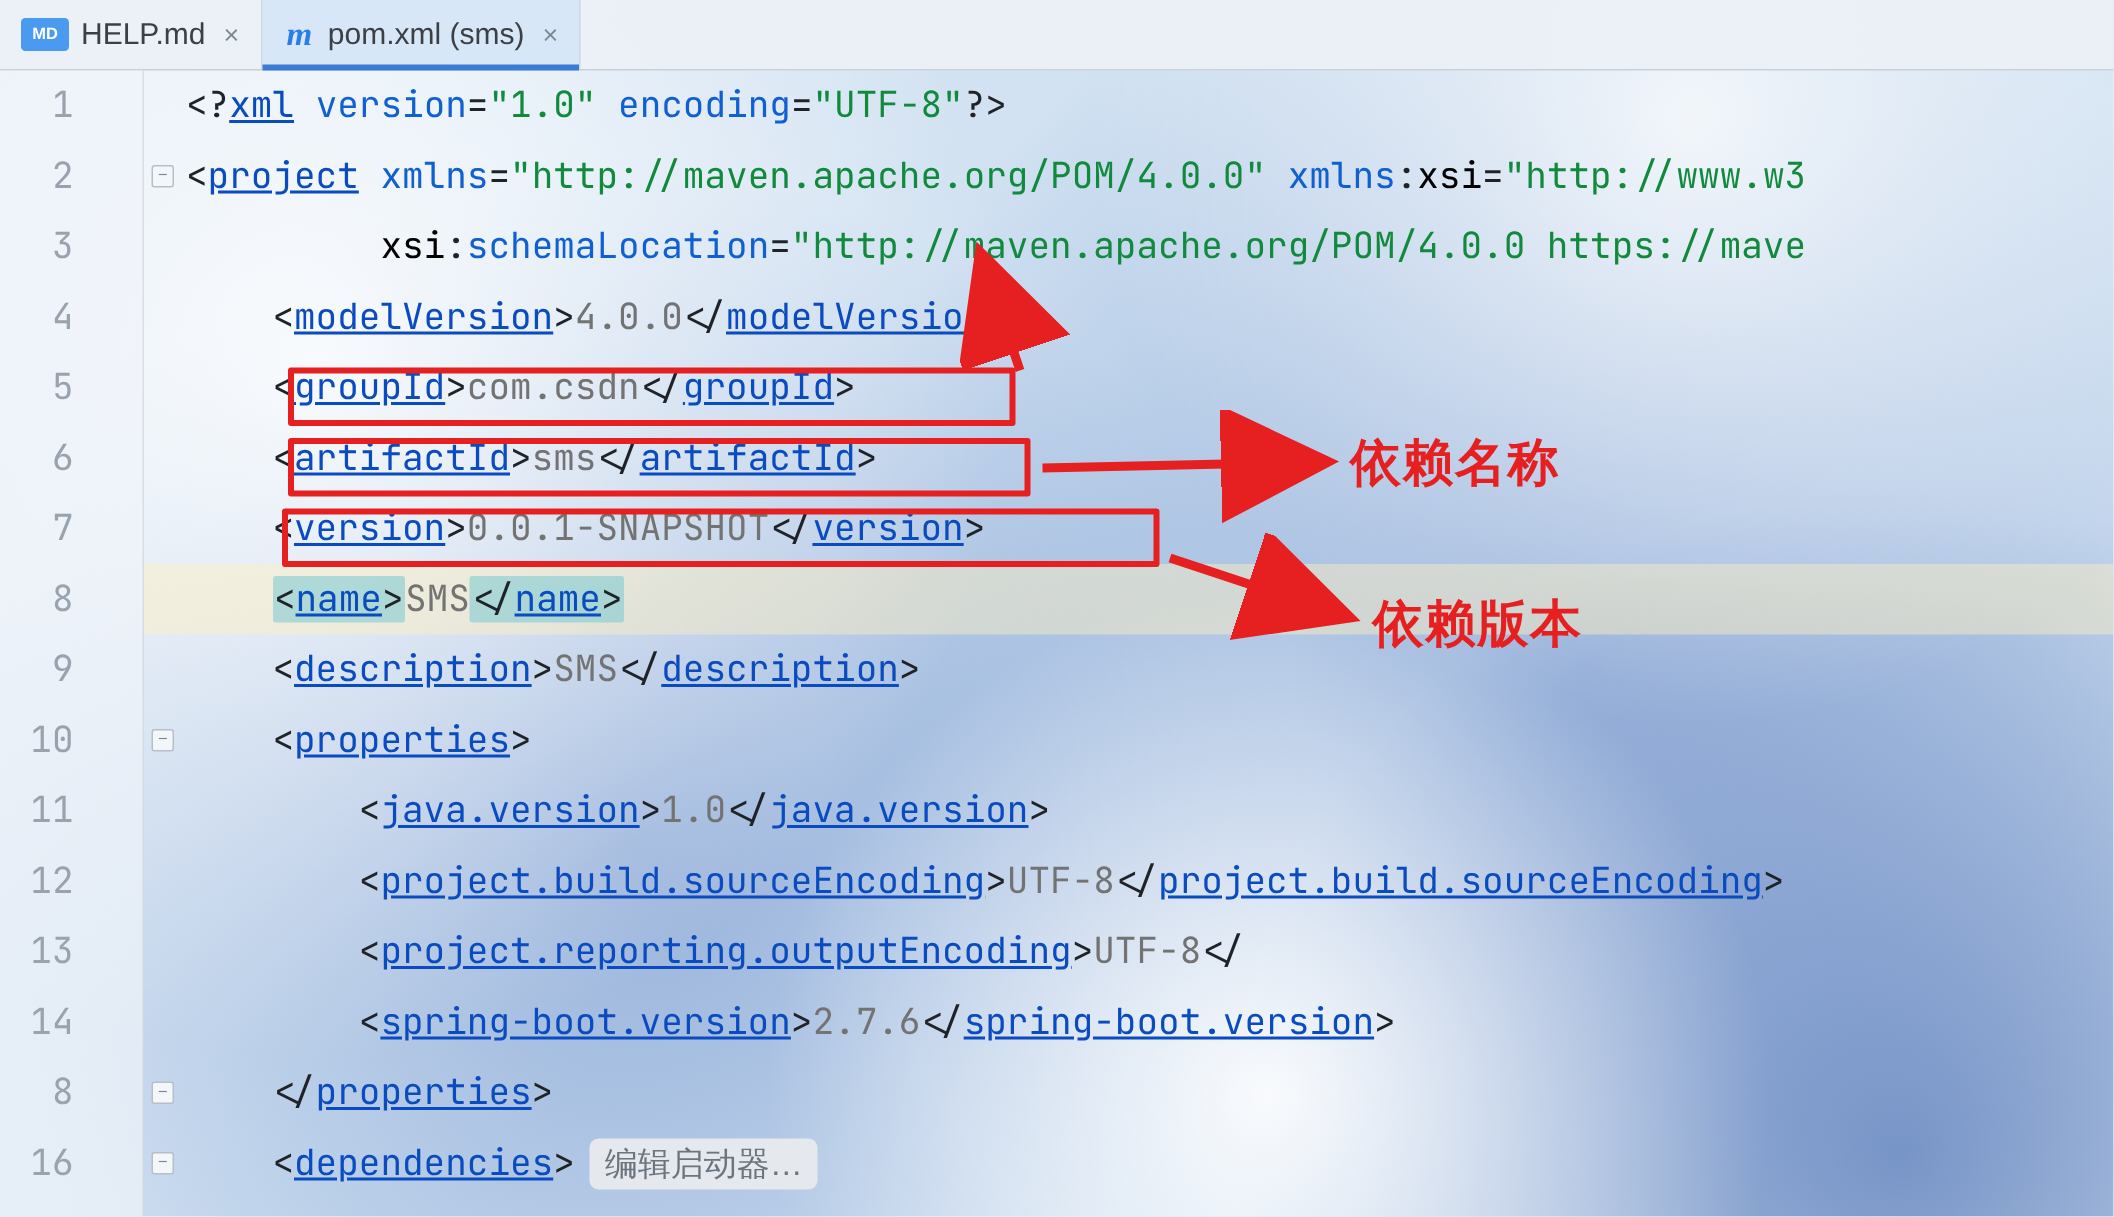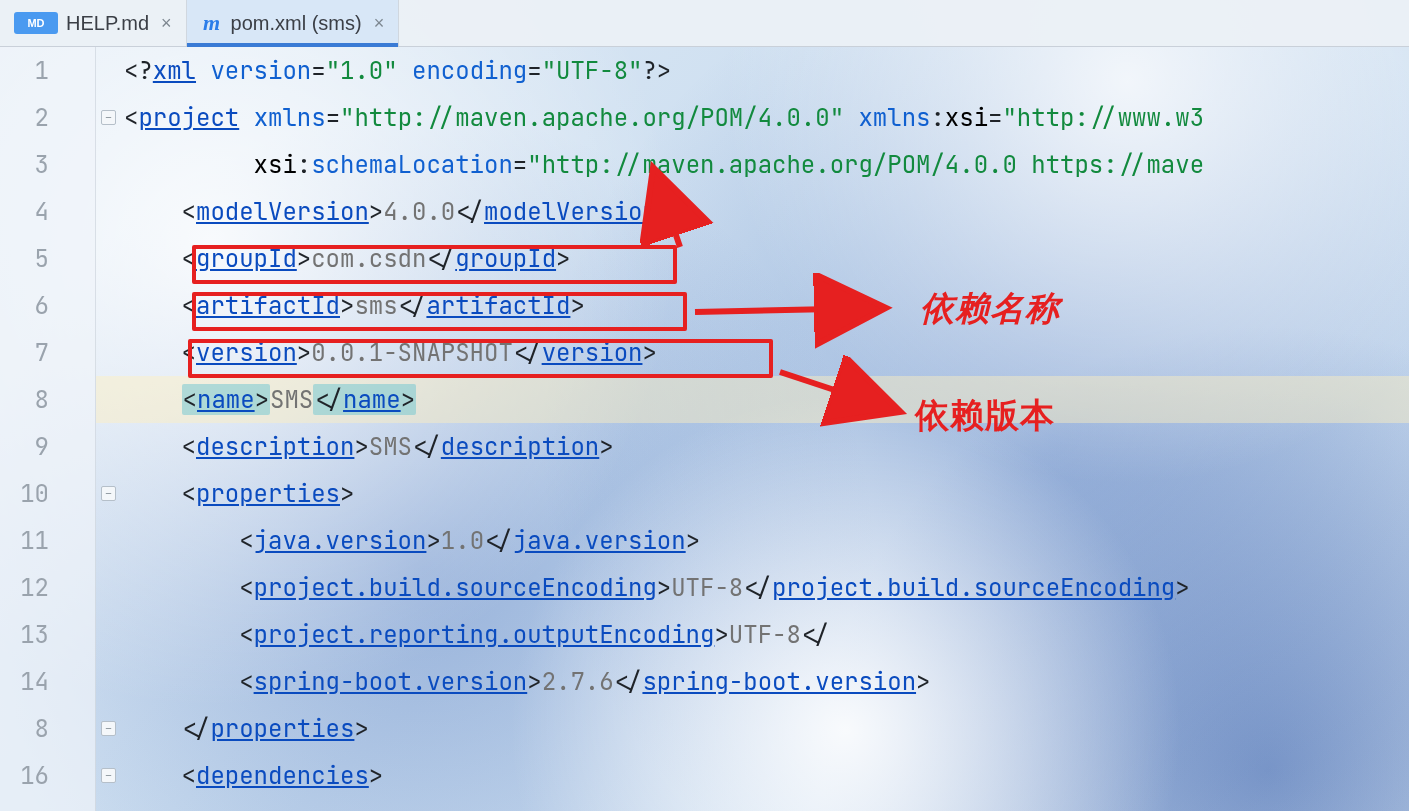--- a/index.html
+++ b/index.html
@@ -40,21 +40,21 @@
   .tab.active {
     background: rgba(200,222,248,0.55);
   }
   .tab.active::after{
     content:""; position:absolute; left:0; right:0; bottom:-1px; height:4px;
     background:#3a7bd5;
   }
   .tab .close { color:#7d8790; font-size:18px; margin-left:4px;}
   .tab .label { white-space:nowrap; }
   .icon-md {
-    width:44px;height:22px;border-radius:3px;
+    width:32px;height:22px;border-radius:3px;
     background:#4a9af0;color:#fff;font-size:11px;font-weight:700;
     display:flex;align-items:center;justify-content:center;line-height:1;
     font-family: sans-serif;
   }
   .icon-m {
     width:22px;height:22px;
     color:#2b7de9;font-style:italic;font-weight:700;font-size:22px;
     display:flex;align-items:center;justify-content:center;line-height:1;
     font-family: Georgia, serif;
   }
@@ -193,38 +193,38 @@
       <div class="code-line"><span class="c-punc">        &lt;</span><span class="c-tag">java.version</span><span class="c-punc">&gt;</span><span class="c-text">1.0</span><span class="c-punc">&lt;/</span><span class="c-tag">java.version</span><span class="c-punc">&gt;</span></div>
 
       <div class="code-line"><span class="c-punc">        &lt;</span><span class="c-tag">project.build.sourceEncoding</span><span class="c-punc">&gt;</span><span class="c-text">UTF-8</span><span class="c-punc">&lt;/</span><span class="c-tag">project.build.sourceEncoding</span><span class="c-punc">&gt;</span></div>
 
       <div class="code-line"><span class="c-punc">        &lt;</span><span class="c-tag">project.reporting.outputEncoding</span><span class="c-punc">&gt;</span><span class="c-text">UTF-8</span><span class="c-punc">&lt;/</span></div>
 
       <div class="code-line"><span class="c-punc">        &lt;</span><span class="c-tag">spring-boot.version</span><span class="c-punc">&gt;</span><span class="c-text">2.7.6</span><span class="c-punc">&lt;/</span><span class="c-tag">spring-boot.version</span><span class="c-punc">&gt;</span></div>
 
       <div class="code-line"><span class="c-punc">    &lt;/</span><span class="c-tag">properties</span><span class="c-punc">&gt;</span></div>
 
-      <div class="code-line"><span class="c-punc">    &lt;</span><span class="c-tag">dependencies</span><span class="c-punc">&gt;</span></div>
+      <div class="code-line"><span class="c-punc">    &lt;</span><span class="c-tag">dependencies</span><span class="c-punc">&gt;</span><span class="hint-chip">编辑启动器…</span></div>
     </div>
   </div>
 
   <div class="fold-col">
     <div class="fold-mark" style="top:63px">−</div>
     <div class="fold-mark" style="top:439px">−</div>
     <div class="fold-mark" style="top:674px">−</div>
     <div class="fold-mark" style="top:721px">−</div>
   </div>
 
   <div class="anno">
 
     <div class="anno-box" style="left:192px; top:245px; width:485px; height:39px;"></div>
     <div class="anno-box" style="left:192px; top:292px; width:495px; height:39px;"></div>
     <div class="anno-box" style="left:188px; top:339px; width:585px; height:39px;"></div>
 
-    <div class="anno-text" style="left:920px; top:286px;font-style:italic;">依赖名称</div>
+    <div class="anno-text" style="left:900px; top:286px;">依赖名称</div>
     <div class="anno-text" style="left:915px; top:393px;">依赖版本</div>
 
     <svg class="anno-svg" style="left:0;top:0" width="1409" height="811">
       <defs>
         <marker id="ah" markerWidth="14" markerHeight="14" refX="11" refY="6" orient="auto">
           <polygon points="0,0 12,6 0,12" fill="#e62020"></polygon>
         </marker>
       </defs>
 
       <line x1="680" y1="247" x2="655" y2="173" stroke-width="6" marker-end="url(#ah)"></line>

